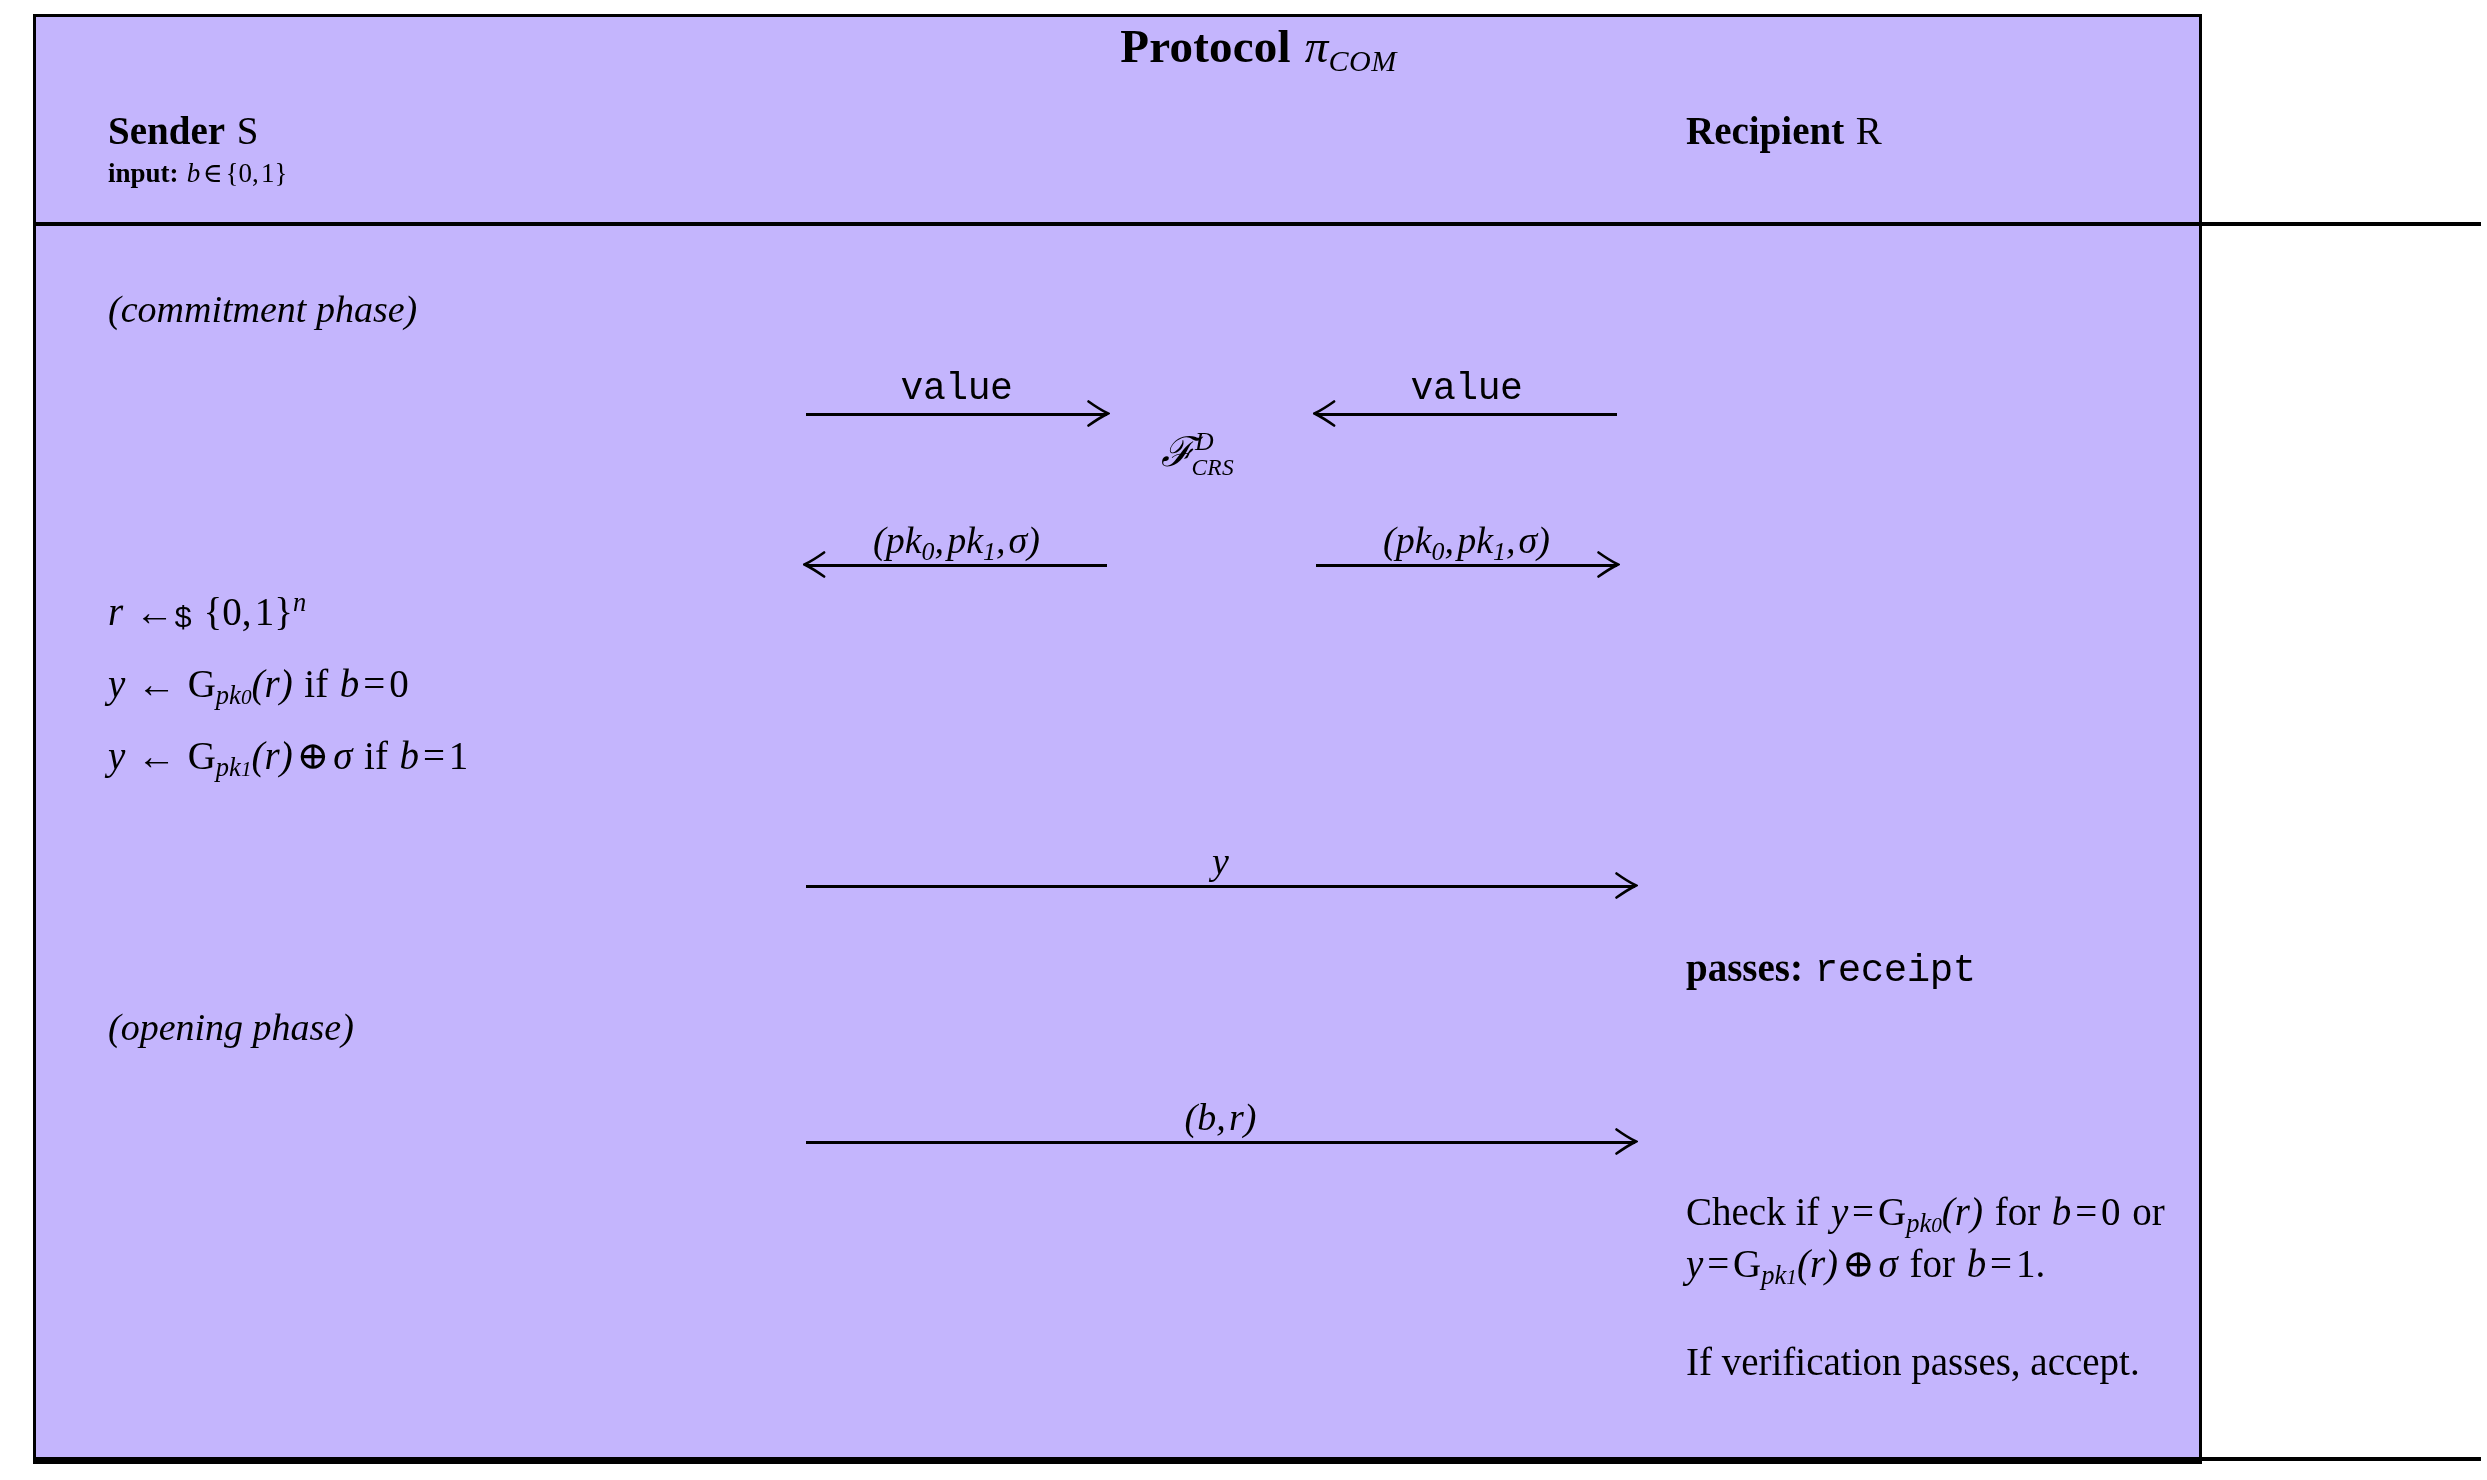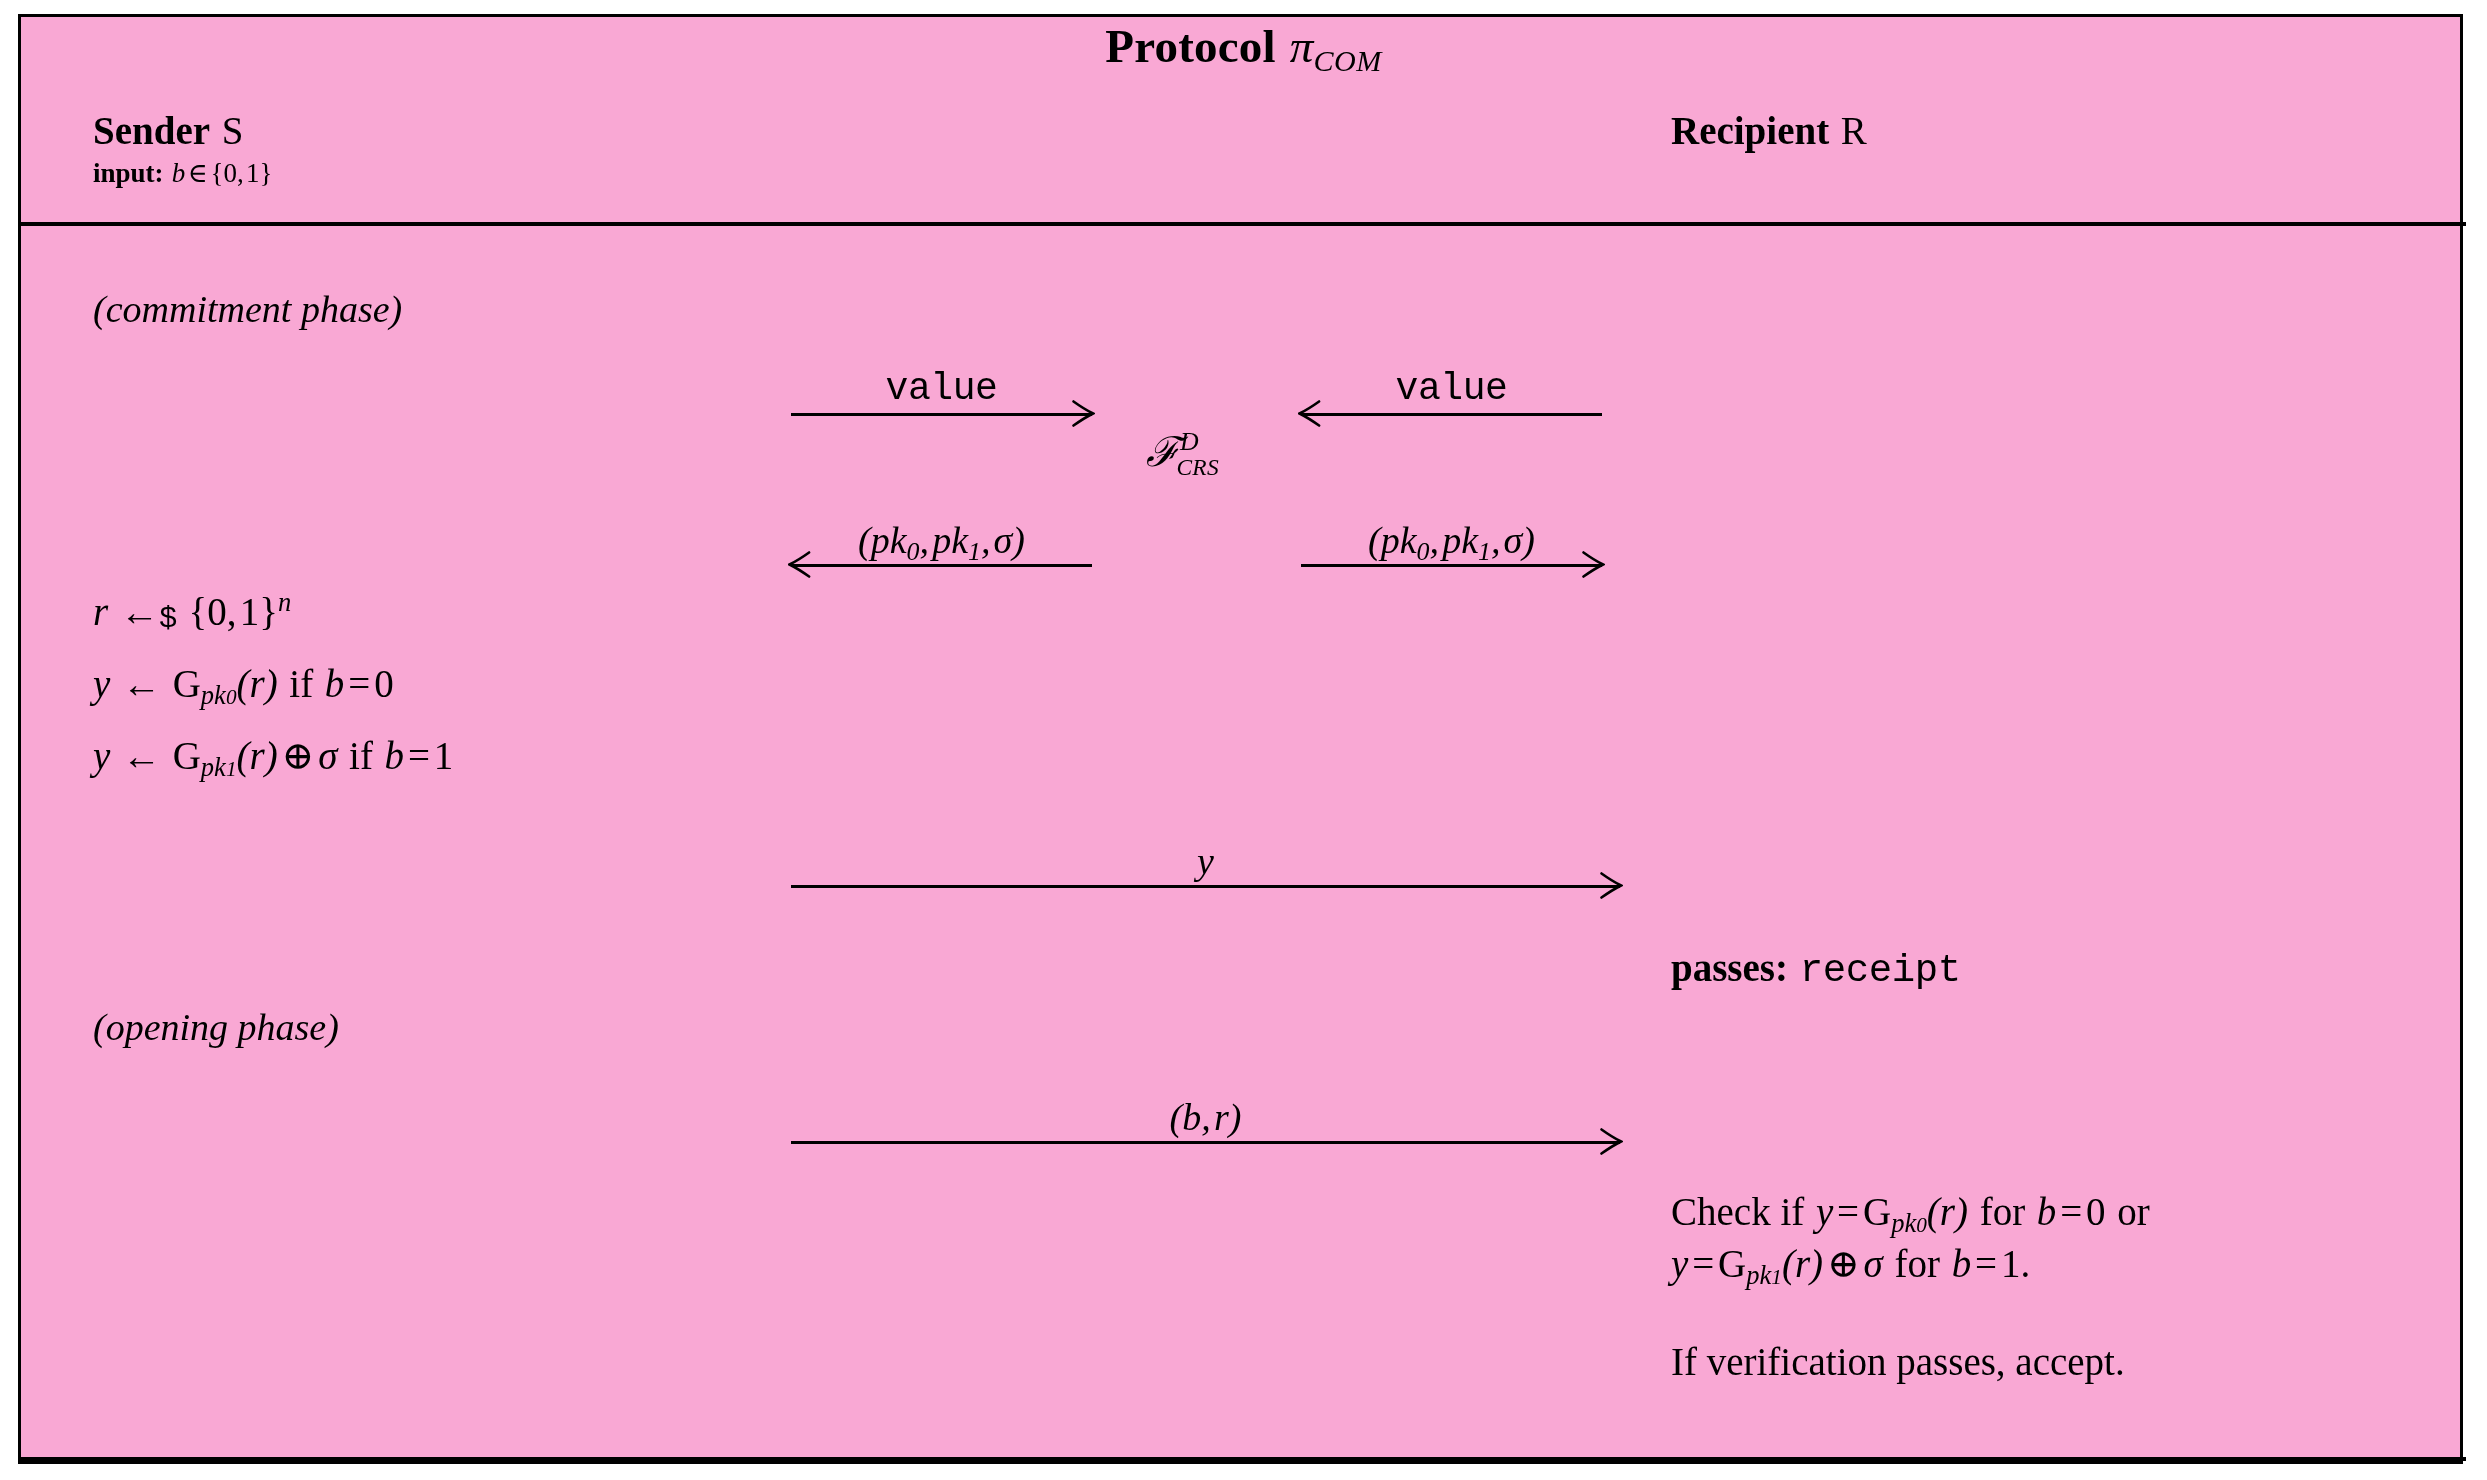--- a/index.html
+++ b/index.html
@@ -18,27 +18,27 @@
     width: 2487px;
     height: 1480px;
     background: #ffffff;
     box-sizing: border-box;
     overflow: hidden;
   }
 
   
   .frame {
     position: absolute;
-    left: 18px;
+    left: 33px;
     top: 13.6px;
-    width: 2445px;
+    width: 2169px;
     height: 1450px;
     border: 3.8px solid #000000;
     box-sizing: border-box;
-    background: #f9a8d4;
+    background: #c4b5fd;
   }
 
   
   .title {
     position: absolute;
     left: 0;
     top: 6px;
     width: 2445px;
     text-align: center;
     font-weight: bold;

